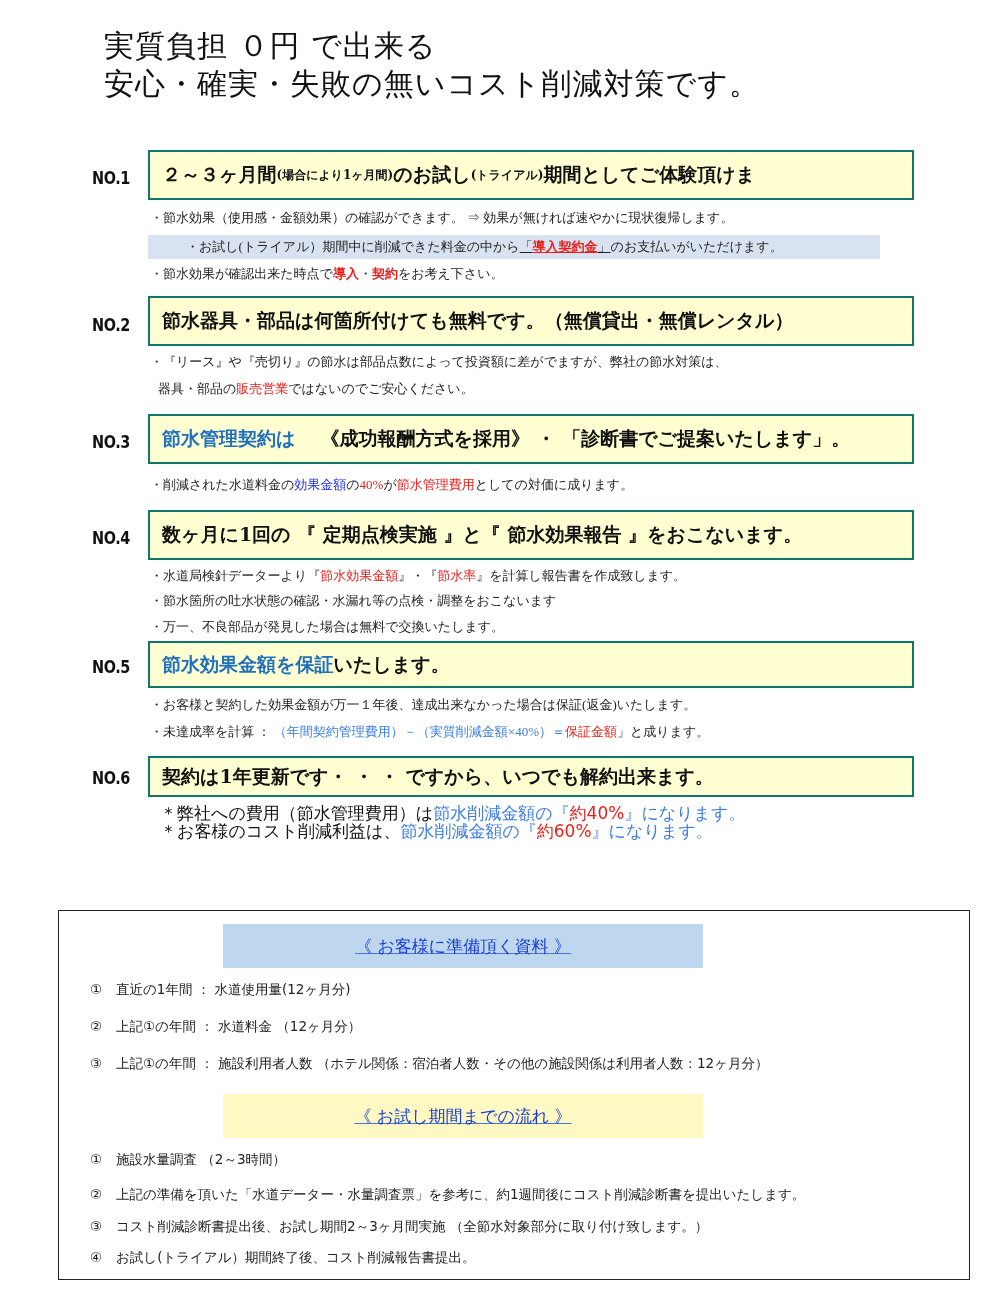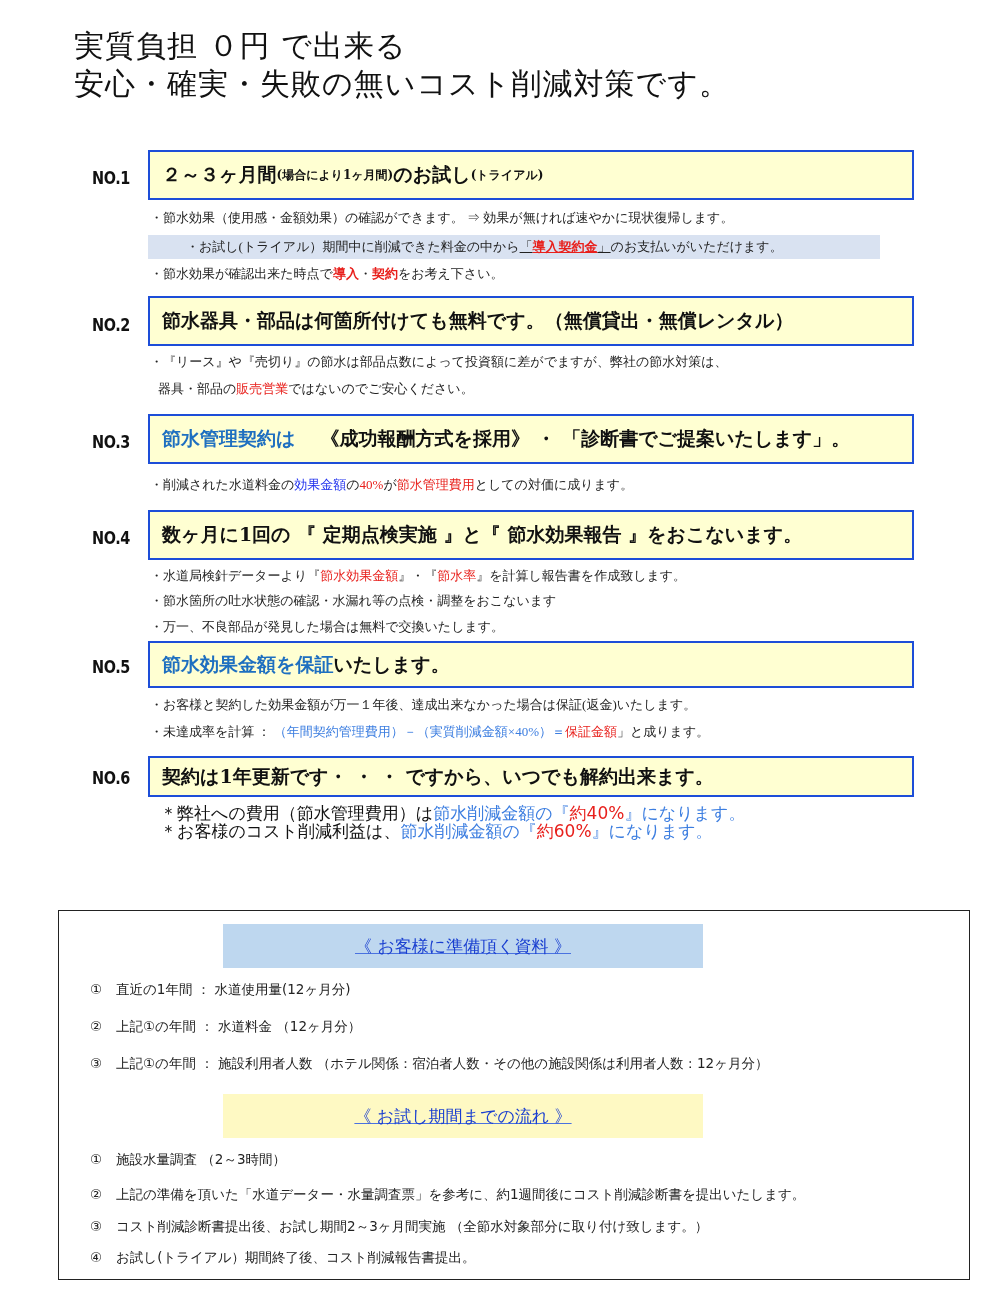--- a/index.html
+++ b/index.html
@@ -1,32 +1,32 @@
 <!DOCTYPE html>
 <html><head>
 <meta charset="utf-8">
 <style>
   html, body { margin: 0; padding: 0; background: #ffffff; }
   body {
     width: 1000px; height: 1300px; position: relative; overflow: hidden;
     font-family: "DejaVu Sans", sans-serif; color: #222;
   }
   .title-line {
-    position: absolute; left: 74px; font-size: 30px; line-height: 36px;
+    position: absolute; left: 104px; font-size: 30px; line-height: 36px;
     color: #111; white-space: nowrap; letter-spacing: 1px;
     font-family: "DejaVu Sans", sans-serif;
   }
   .num-label {
     position: absolute; left: 92px; font-weight: bold; font-size: 17px;
     color: #111; font-family: "DejaVu Sans", sans-serif; letter-spacing: -0.5px;
     transform: scaleX(0.85); transform-origin: left center;
   }
   .head-box {
     position: absolute; left: 148px; width: 766px;
-    background: #ffffd2; border: 2px solid #1d4ed8; box-sizing: border-box;
+    background: #ffffd2; border: 2px solid #0f766e; box-sizing: border-box;
     display: flex; align-items: center; padding-left: 12px;
     font-family: "DejaVu Serif", serif; font-weight: bold; font-size: 19px;
     color: #111; white-space: nowrap; overflow: hidden;
   }
   .head-box .small { font-size: 12px; }
   .blue { color: #1e6fc0; }
   .red { color: #e8201c; }
   .bright-blue { color: #2233ee; }
   .soft-blue { color: #3b7de0; }
   .line {
@@ -62,20 +62,21 @@
 
 <div class="title-line" style="top:28px;">実質負担 ０円 で出来る</div>
 <div class="title-line" style="top:66px;">安心・確実・失敗の無いコスト削減対策です。</div>
 
 <div class="num-label" style="top:168px;">NO.1</div>
 <div class="head-box" style="top:150px; height:50px;">
   <span>２～３ヶ月間 </span>
   <span class="small">(場合により1ヶ月間)</span>
   <span> のお試し</span>
   <span class="small">(トライアル)</span>
+  <span>期間としてご体験頂けま</span>
 </div>
 <div class="line" style="left:150px; top:208px;">・節水効果（使用感・金額効果）の確認ができます。 ⇒  効果が無ければ速やかに現状復帰します。</div>
 <div class="line hl" style="left:148px; top:235px; width:694px; height:24px; line-height:24px;">
   <span>・お試し(トライアル）期間中に削減できた料金の中から</span><span class="u">「</span><span class="red b u">導入契約金</span><span class="u">」</span><span>のお支払いがいただけます。</span>
 </div>
 <div class="line bright-blue" style="left:150px; top:264px;">
   <span>・節水効果が確認出来た時点で</span><span class="red b">導入</span><span>・</span><span class="red b">契約</span><span>をお考え下さい。</span>
 </div>
 
 <div class="num-label" style="top:315px;">NO.2</div>

